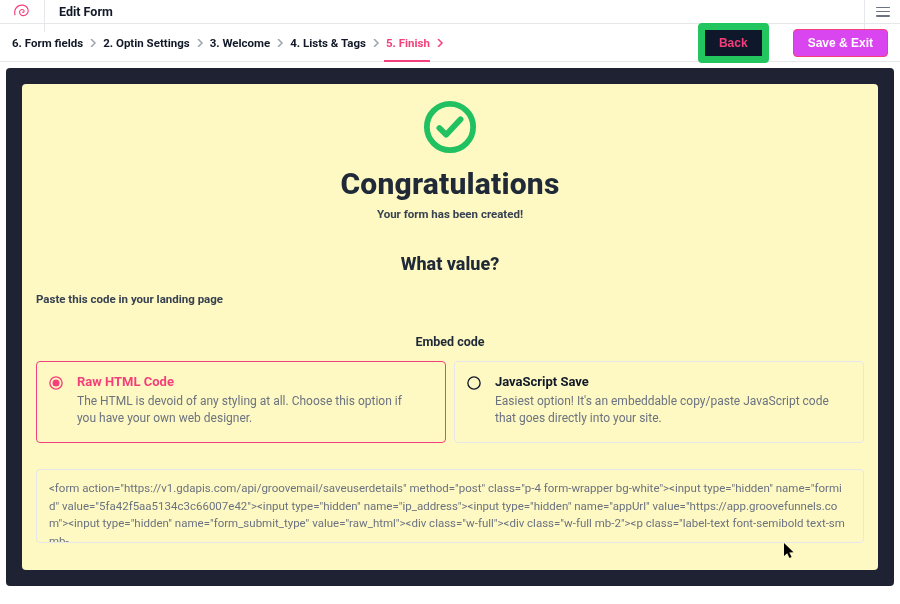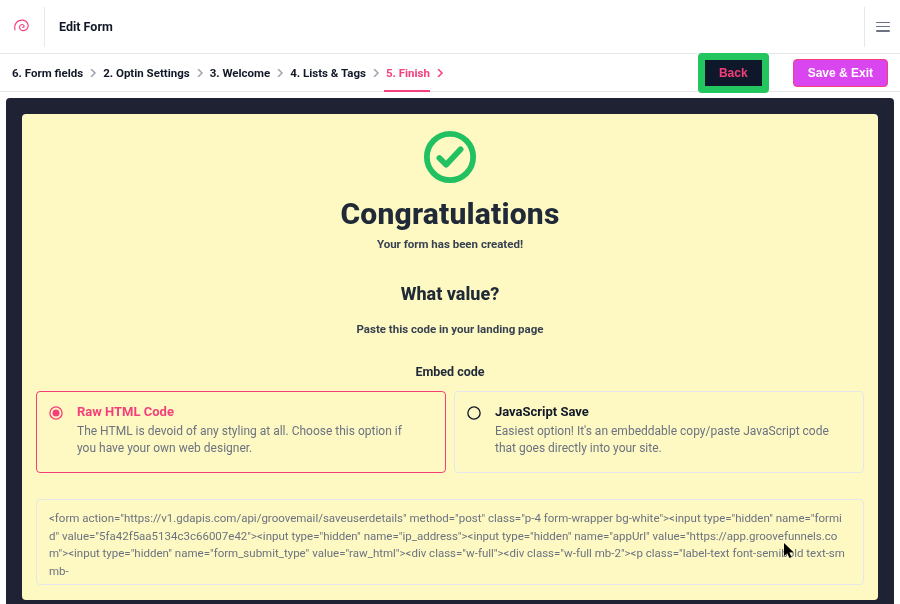--- a/index.html
+++ b/index.html
@@ -1,20 +1,20 @@
 <!DOCTYPE html>
 <html><head>
 <meta charset="utf-8">
 <style>
   * { box-sizing: border-box; margin: 0; padding: 0; }
   html, body { width: 900px; height: 604px; font-family: -apple-system, BlinkMacSystemFont, "Segoe UI", Roboto, Arial, sans-serif; color:#1f2937; }
   body { background:#fff; overflow:hidden; }
 
   
-  .topbar { display:flex; align-items:center; height:54px; border-bottom:1px solid #e5e7eb; }
+  .topbar { display:flex; align-items:center; height:24px; border-bottom:1px solid #e5e7eb; }
   .logo-box { width:45px; height:40px; display:flex; align-items:center; justify-content:center; border-right:1px solid #e5e7eb;}
   .logo-swirl { width:18px; height:18px; }
   .page-title { font-size:12.5px; font-weight:700; padding-left:14px; color:#111827;}
   .topbar-spacer { flex:1; }
   .hamburger-box { width:36px; height:40px; display:flex; align-items:center; justify-content:center; border-left:1px solid #e5e7eb;}
   .hamburger-lines { width:14px; height:10px; display:flex; flex-direction:column; justify-content:space-between;}
   .hamburger-lines span { display:block; height:1.5px; background:#6b7280; border-radius:1px;}
 
   
   .breadbar { display:flex; align-items:center; height:38px; padding:0 12px; border-bottom:1px solid #e5e7eb; }
@@ -34,32 +34,32 @@
 
   
   .card { background:#fef9c3; border-radius:4px; height:486px; padding:18px 14px 14px; overflow:hidden;}
 
   .check-wrap { display:flex; justify-content:center; margin-top:-2px;}
   .check-circle { width:54px; height:54px; }
 
   h1.congrats { text-align:center; font-size:30px; font-weight:800; margin-top:12px; letter-spacing:0.2px;}
   .subtitle { text-align:center; font-size:11.5px; font-weight:700; color:#374151; margin-top:6px;}
   h2.whatnext { text-align:center; font-size:18px; font-weight:800; margin-top:32px;}
-  .pastehint { text-align:center; font-size:11.5px; font-weight:700; color:#374151; margin-top:18px;}
+  .pastehint { font-size:11.5px; font-weight:700; color:#374151; margin-top:18px;}
   .embedlabel { text-align:center; font-size:12.5px; font-weight:700; margin-top:28px;}
 
   .options { display:flex; gap:8px; margin-top:12px; }
   .opt { flex:1; border:1px solid #e5e7eb; border-radius:4px; padding:12px 29px 14px 40px; position:relative; min-height:72px;}
   .opt.selected { border-color:#f43f7a; }
   .opt .radio { position:absolute; left:12px; top:14px; width:14px; height:14px;}
   .opt-title { font-size:13px; font-weight:700; color:#111827; }
   .opt.selected .opt-title { color:#f43f7a; }
   .opt-desc { font-size:12px; color:#6b7280; margin-top:4px; line-height:1.45;}
 
-  .codebox { margin-top:26px; border:1px solid #e5e7eb; border-radius:4px; padding:10px 12px; font-size:11.5px; color:#6b7280; line-height:1.55; height:86px; overflow:hidden; word-break:break-all;}
+  .codebox { margin-top:26px; border:1px solid #e5e7eb; border-radius:4px; padding:10px 12px; font-size:11.5px; color:#6b7280; line-height:1.55; height:74px; overflow:hidden; word-break:break-all;}
 
   .cursor { position:absolute; left:784px; top:543px; width:12px; height:16px; pointer-events:none;}
 </style>
 </head>
 <body>
 
 <div class="topbar">
   <div class="logo-box">
     <svg class="logo-swirl" viewBox="0 0 24 24">
       <path fill="#f43f7a" d="M12 2c5 0 9 3.6 9 8.4 0 4.1-3.3 7.2-7.2 7.2-3.3 0-5.8-2.4-5.8-5.4 0-2.5 1.9-4.3 4.2-4.3 1.9 0 3.3 1.3 3.3 3 0 1.3-1 2.3-2.2 2.3-.9 0-1.5-.6-1.5-1.4h1.5c0-.1 0 .1 0 0 .5 0 .7-.4.7-.9 0-.8-.7-1.5-1.8-1.5-1.4 0-2.7 1.1-2.7 2.8 0 2.1 1.8 3.9 4.3 3.9 3.1 0 5.7-2.4 5.7-5.7C19.5 6.5 16.2 3.5 12 3.5 6.9 3.5 3 7.5 3 12.6c0 1.2.2 2.3.6 3.3l-1.4.6C1.7 15.2 1.5 13.9 1.5 12.6 1.5 6.6 6.1 2 12 2z"></path>

